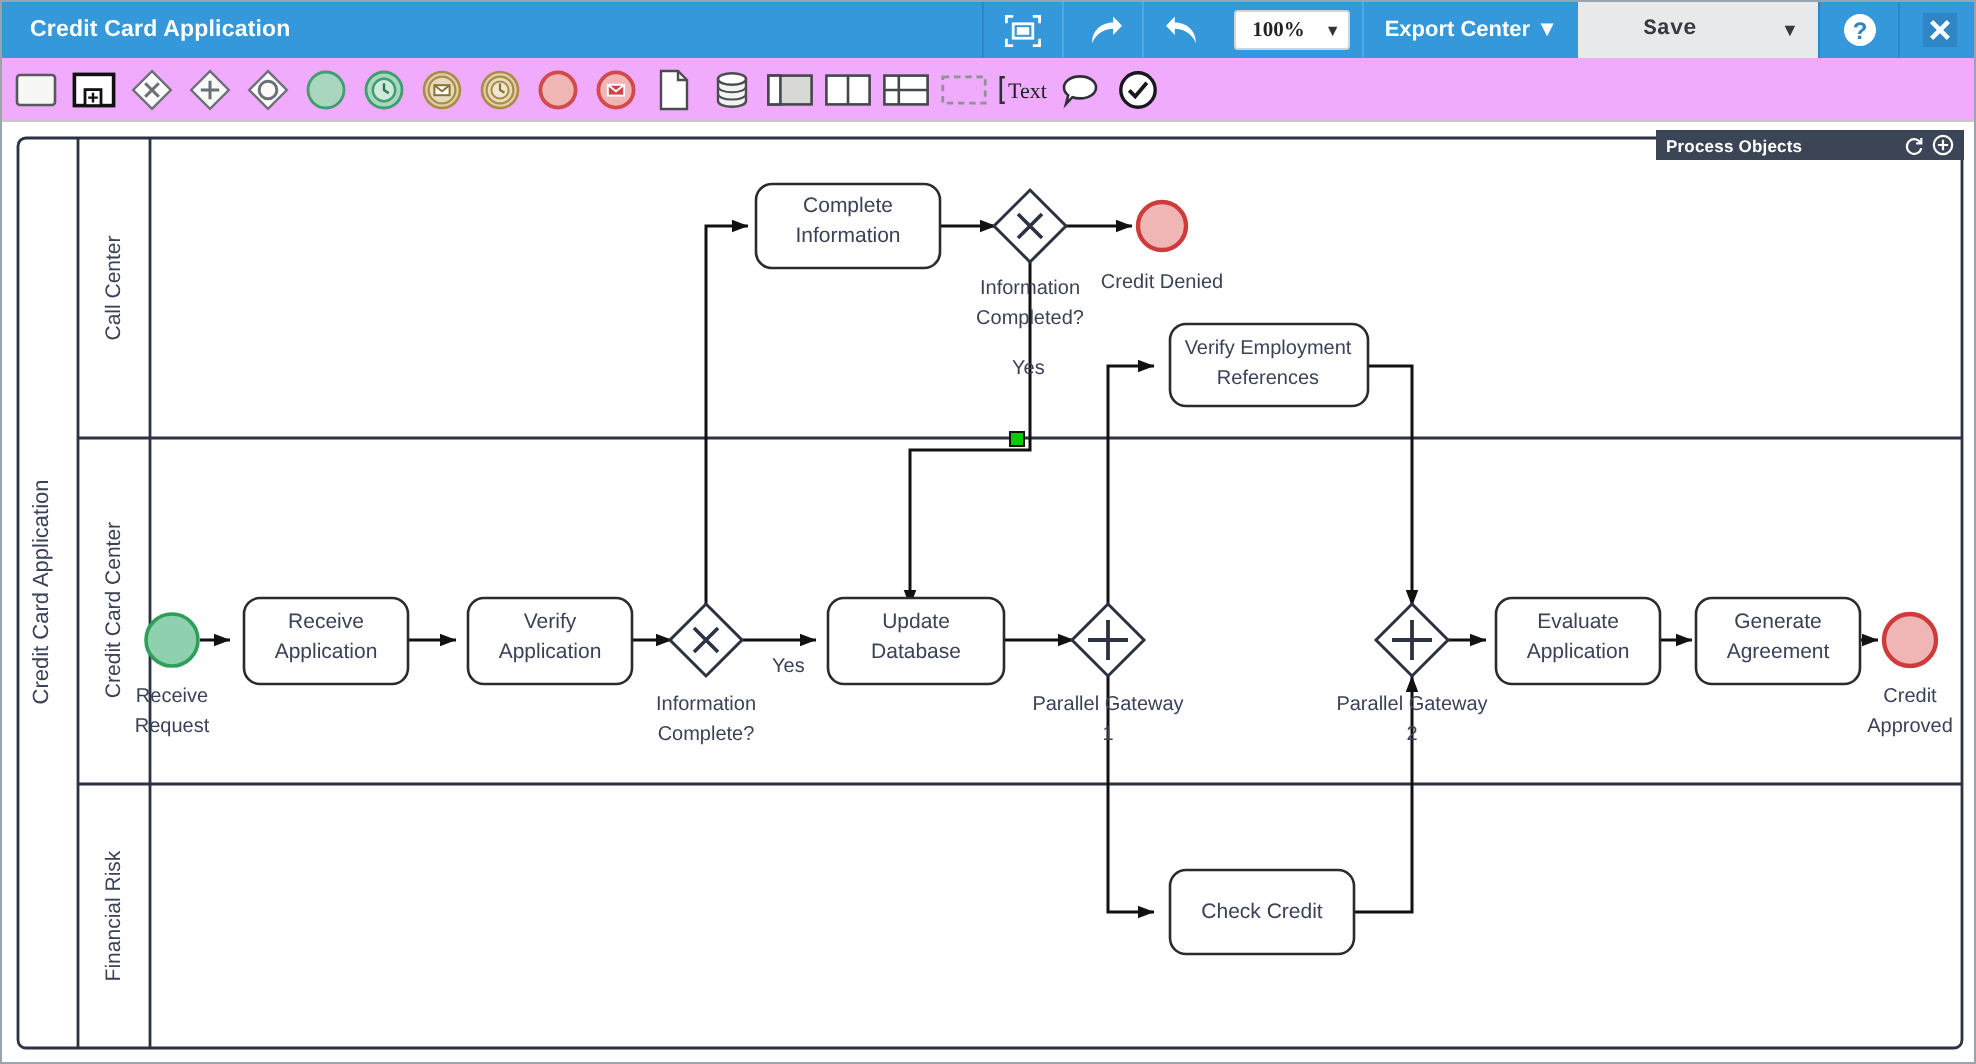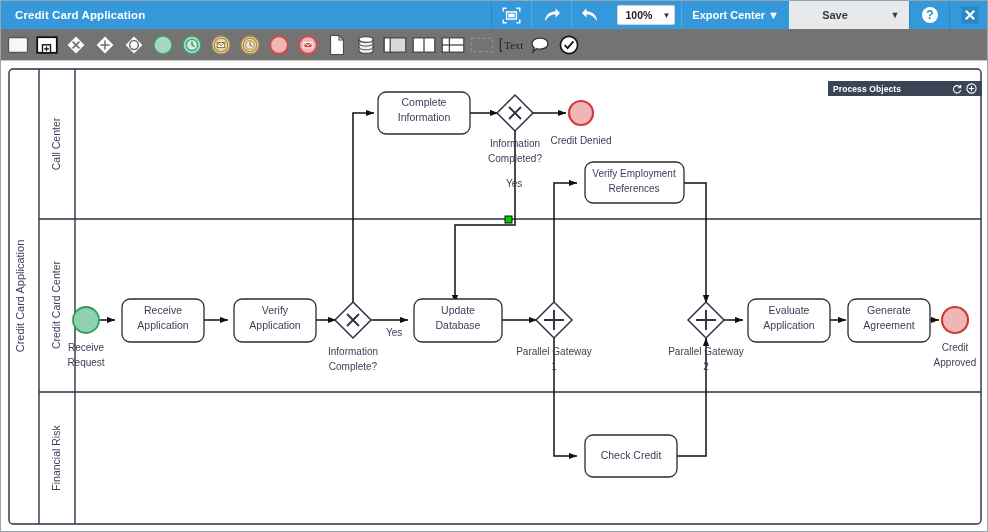--- a/index.html
+++ b/index.html
@@ -49,20 +49,21 @@
     user-select: none;
   }
   .tb-btn.icon-only { width: 40px; padding: 0; }
   .tb-sep-strong { border-left: 1px solid #2f86c4; }
   #btn-save {
     background: #e7e9ea;
     color: #333a40;
     width: 92px;
     justify-content: center;
     border-left: none;
+    font-family: Liberation Mono, monospace;
   }
   #btn-save-caret {
     background: #e7e9ea;
     color: #333a40;
     width: 28px;
     border-left: none;
     font-size: 9px;
     display:flex; align-items:center; justify-content:center;
   }
   #zoom-select {
@@ -72,29 +73,30 @@
     font-size: 10.5px;
     font-weight: bold;
     height: 20px;
     align-self: center;
     margin: 0 6px;
     padding: 0 4px 0 8px;
     border: 1px solid #cfd5da;
     border-radius: 2px;
     cursor: pointer;
     gap: 10px;
+    font-family: Liberation Serif, serif;
   }
   #zoom-caret { font-size: 8px; color: #333; }
   .svgico { display: block; }
 
   
   #palette {
     position: absolute; left: 0; top: 28px;
     width: 988px; height: 32px;
-    background: #737373;
+    background: #f0abfc;
     border-bottom: 1px solid #c9c6c0;
     display: flex; align-items: center;
     padding-left: 4px;
     gap: 3px;
   }
   .pal {
     width: 26px; height: 26px;
     display: flex; align-items: center; justify-content: center;
     cursor: pointer;
     border-radius: 2px;
@@ -104,21 +106,21 @@
   #canvas-wrap {
     position: absolute; left: 0; top: 60px;
     width: 988px; height: 472px;
     background: #ffffff;
     overflow: hidden;
   }
   #canvas-svg { position: absolute; left: 0; top: 0; }
 
   
   #process-objects {
-    position: absolute; left: 827px; top: 80px;
+    position: absolute; left: 827px; top: 64px;
     width: 154px; height: 15px;
     background: #3b4555;
     display: flex; align-items: center;
     padding: 0 5px;
     z-index: 5;
   }
   #po-title {
     color: #ffffff;
     font-size: 8.5px;
     font-weight: bold;

